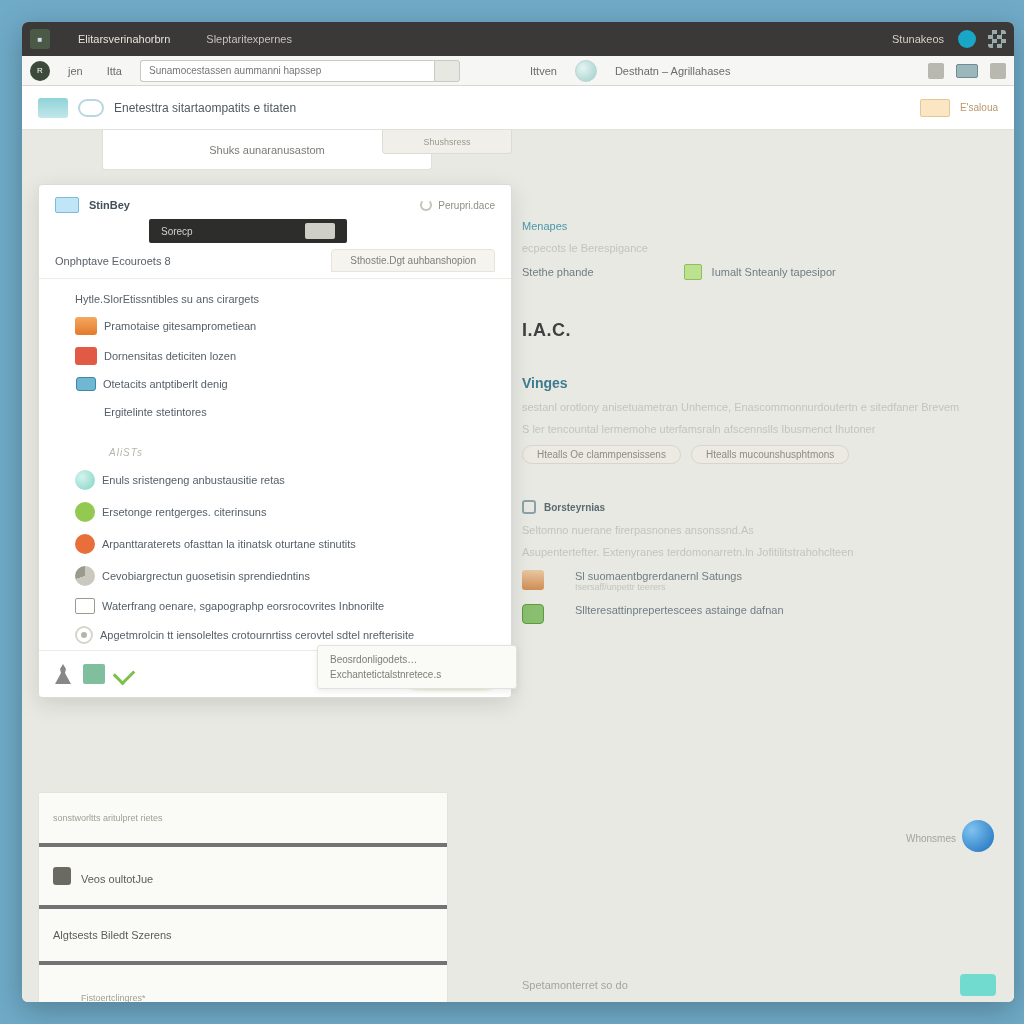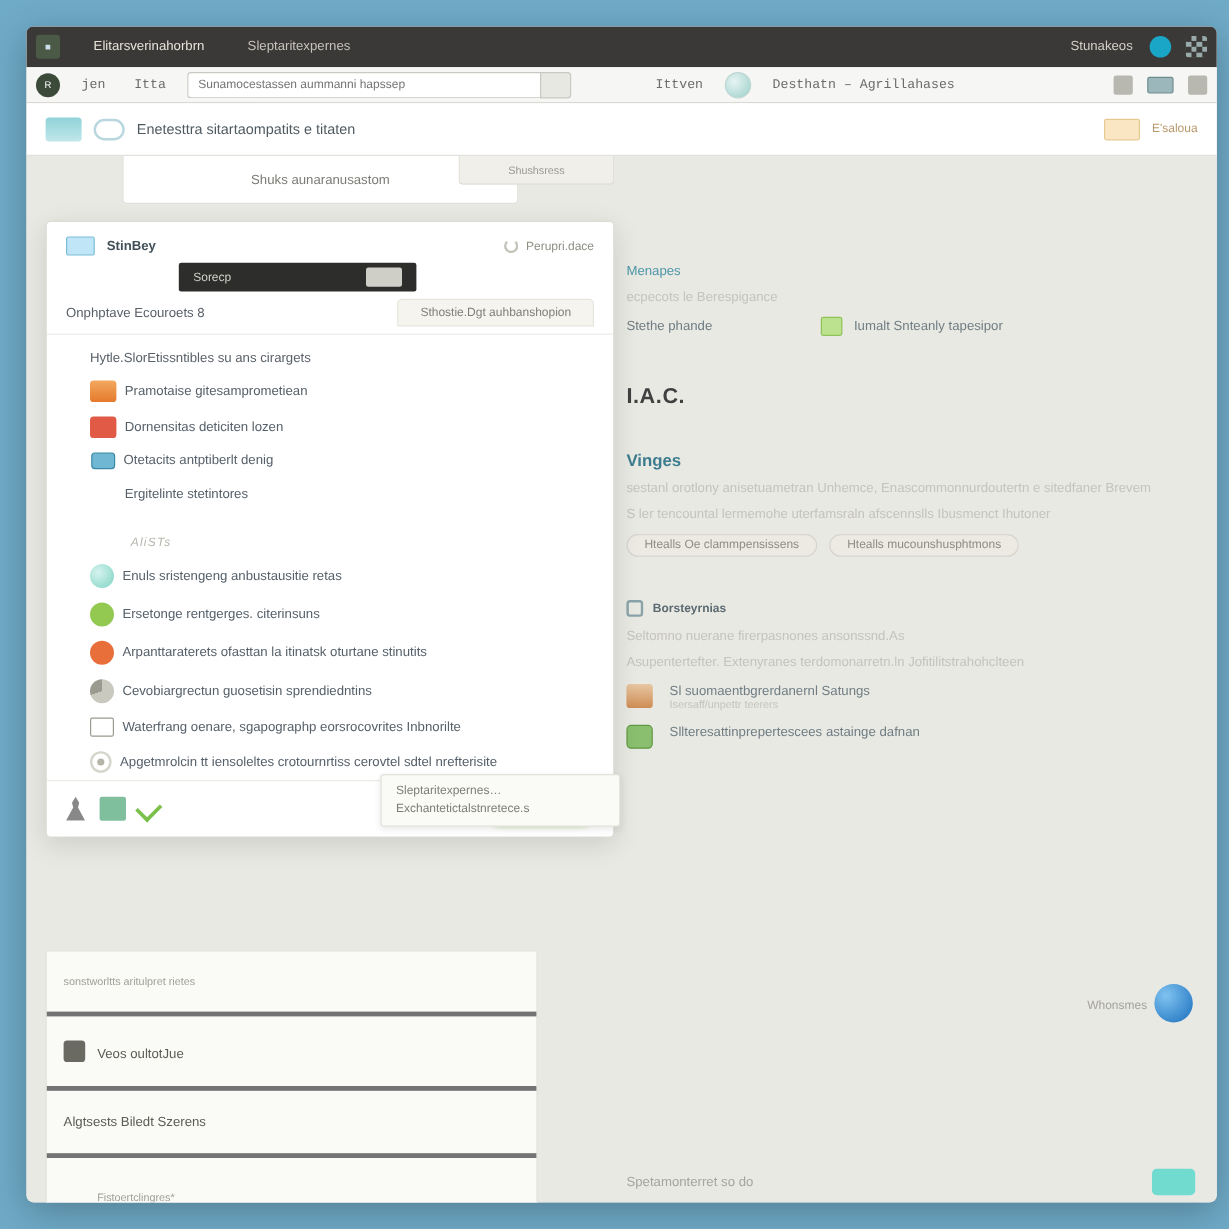--- a/index.html
+++ b/index.html
@@ -10,21 +10,21 @@
   .topbar .logo { width: 20px; height: 20px; background:#4b5a46; border-radius:3px; margin-right:10px; display:flex;align-items:center;justify-content:center;color:#cde;font-size:8px; }
   .topbar .tab { padding: 0 18px; height: 100%; display: flex; align-items: center; color:#c6c2bb; }
   .topbar .tab.first { color:#e8e4dc; }
   .topbar .spacer { flex:1; }
   .topbar .r { color:#d4cfc7; }
   .topbar .dot { width:18px;height:18px;border-radius:50%;background:#1aa6c7;margin-left:14px; }
   .topbar .grid { width:18px;height:18px;margin-left:12px;background:conic-gradient(#9aa 25%,transparent 0 50%,#9aa 0 75%,transparent 0);background-size:50% 50%; border-radius:3px;}
   
   .subbar { height: 30px; background: #f6f6f4; border-bottom:1px solid #d8d8d4; display:flex; align-items:center; padding:0 8px; font-size:11px; color:#6b6b6b; gap:12px; }
   .subbar .badge { width:20px;height:20px;border-radius:50%;background:#3c4a3a;color:#fff;display:flex;align-items:center;justify-content:center;font-size:8px; }
-  .subbar .mode { padding:0 6px;font-family:Liberation Mono, monospace; }
+  .subbar .mode { padding:0 6px; }
   .subbar .search { flex:0 0 320px; display:flex; }
   .subbar .search input { flex:1; height:22px; border:1px solid #c9c9c3; border-right:none; border-radius:3px 0 0 3px; padding:0 8px; font-size:10px; color:#888; background:#fff; }
   .subbar .search .btn { width:26px; height:22px; border:1px solid #c9c9c3; border-radius:0 3px 3px 0; background:#e8e8e2; }
   .subbar .gap { flex:0 0 40px; }
   .subbar .av { width:22px;height:22px;border-radius:50%;background:radial-gradient(circle at 35% 35%, #e6f4f3,#9ccfc9); border:1px solid #bcd6d2; }
   .subbar .rspacer { flex:1; }
   .subbar .ico { width:16px;height:16px;background:#b8b8b0; border-radius:2px; }
   .subbar .ico.card { width:22px;height:14px;background:#9bb7bb;border:1px solid #6f8d91;border-radius:2px; }
   
   .titlestrip { height:44px; background:#fff; border-bottom:1px solid #e1e1dc; display:flex; align-items:center; padding:0 16px; font-size:12px; color:#4f5a60; gap:10px; }
@@ -41,21 +41,21 @@
   .canvas .link { color:#4c96a8; font-size:11px; }
   .canvas .row { display:flex; align-items:center; gap:10px; margin:10px 0; }
   .canvas .filetag { width:18px;height:16px;background:#bde28f;border:1px solid #8ec157;border-radius:2px;display:inline-block; position:relative; }
   .canvas h2 { font-size:18px; color:#404040; margin-top:40px; font-weight:600; letter-spacing:.5px; }
   .canvas h3 { font-size:14px; color:#3c7c8e; margin-top:34px; font-weight:600; }
   .canvas .ghost { color:#c4c4bc; }
   .canvas .pill { background:#eceae3; border:1px solid #d7d5cc; border-radius:14px; padding:3px 14px; font-size:10px; color:#8d8d85; display:inline-block; }
   .canvas .panel { margin-top:36px; }
   .canvas .panelhead { display:flex;align-items:center;gap:8px; color:#5b6a70; font-size:10px; font-weight:600; }
   .canvas .panelhead .sq { width:14px;height:14px;border:2px solid #8aa3a9;border-radius:3px; }
-  .canvas .fi { display:flex; gap:14px; align-items:flex-start; margin-top:12px; }
+  .canvas .fi { display:flex; gap:31px; align-items:flex-start; margin-top:12px; }
   .canvas .fi .fic { width:22px;height:20px; border-radius:3px; }
   .canvas .sta { position:absolute; right:20px; bottom:150px; width:32px;height:32px;border-radius:50%;background:radial-gradient(circle at 30% 30%,#7fc3f0,#1a6ebd); }
   .canvas .stalbl { position:absolute; right:58px; bottom:158px; font-size:10px; color:#a4a49b; }
   .canvas .foot { position:absolute; left:500px; right:18px; bottom:6px; display:flex; align-items:center; gap:10px; }
   .canvas .foot .ft { flex:1; color:#a5a59c; font-size:11px; }
   .canvas .foot .chip { background:#71dbd0; width:36px; height:22px; border-radius:4px; }
 
   
   .panelL { position:absolute; left:16px; top:162px; width:474px; background:#fff; border:1px solid #dcdcd5; border-radius:4px; box-shadow:0 6px 22px rgba(0,0,0,.12); font-size:11px; color:#56606a; }
   .panelL .headrow { display:flex; align-items:center; gap:10px; padding:12px 16px 6px; }
@@ -264,21 +264,21 @@
         <div class="ic dot"></div>
         <span>Apgetmrolcin tt iensoleltes crotournrtiss cerovtel sdtel nrefterisite</span>
       </div>
 
     <div class="footer">
       <div class="person"></div>
       <div class="store"></div>
       <div class="chk"></div>
       <div class="slot"></div>
       <div class="tip">
-        <div>Sleptaritexpernes…</div>
+        <div>Beosrdonligodets…</div>
         <div>Exchantetictalstnretece.s</div>
       </div>
     </div>
   </div>
 
   <div class="lower">
     <div class="lr">
         <span class="tiny">sonstworltts aritulpret rietes</span>
       </div>
     <div class="lr">

